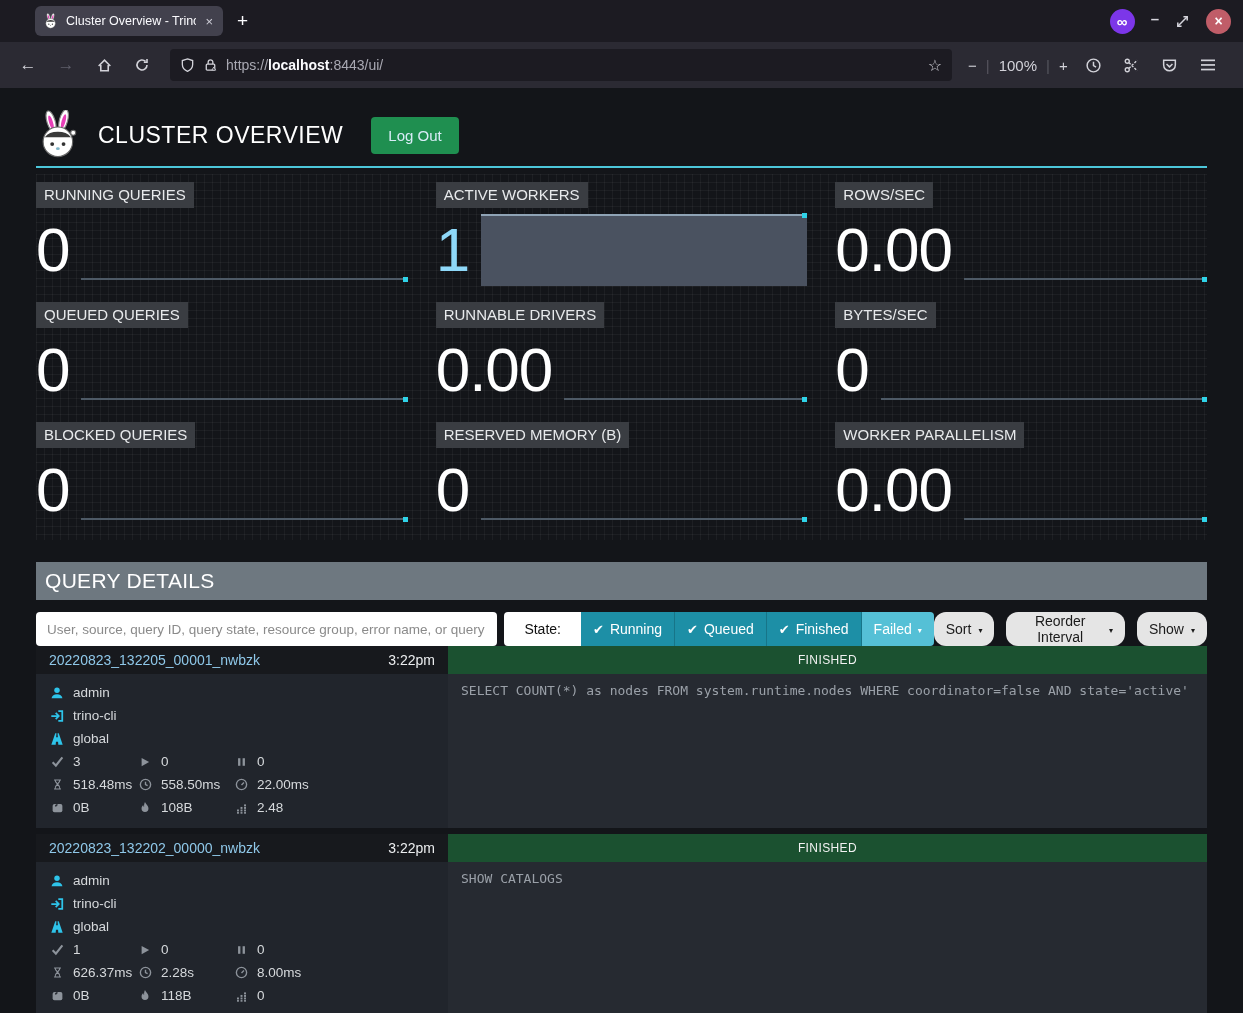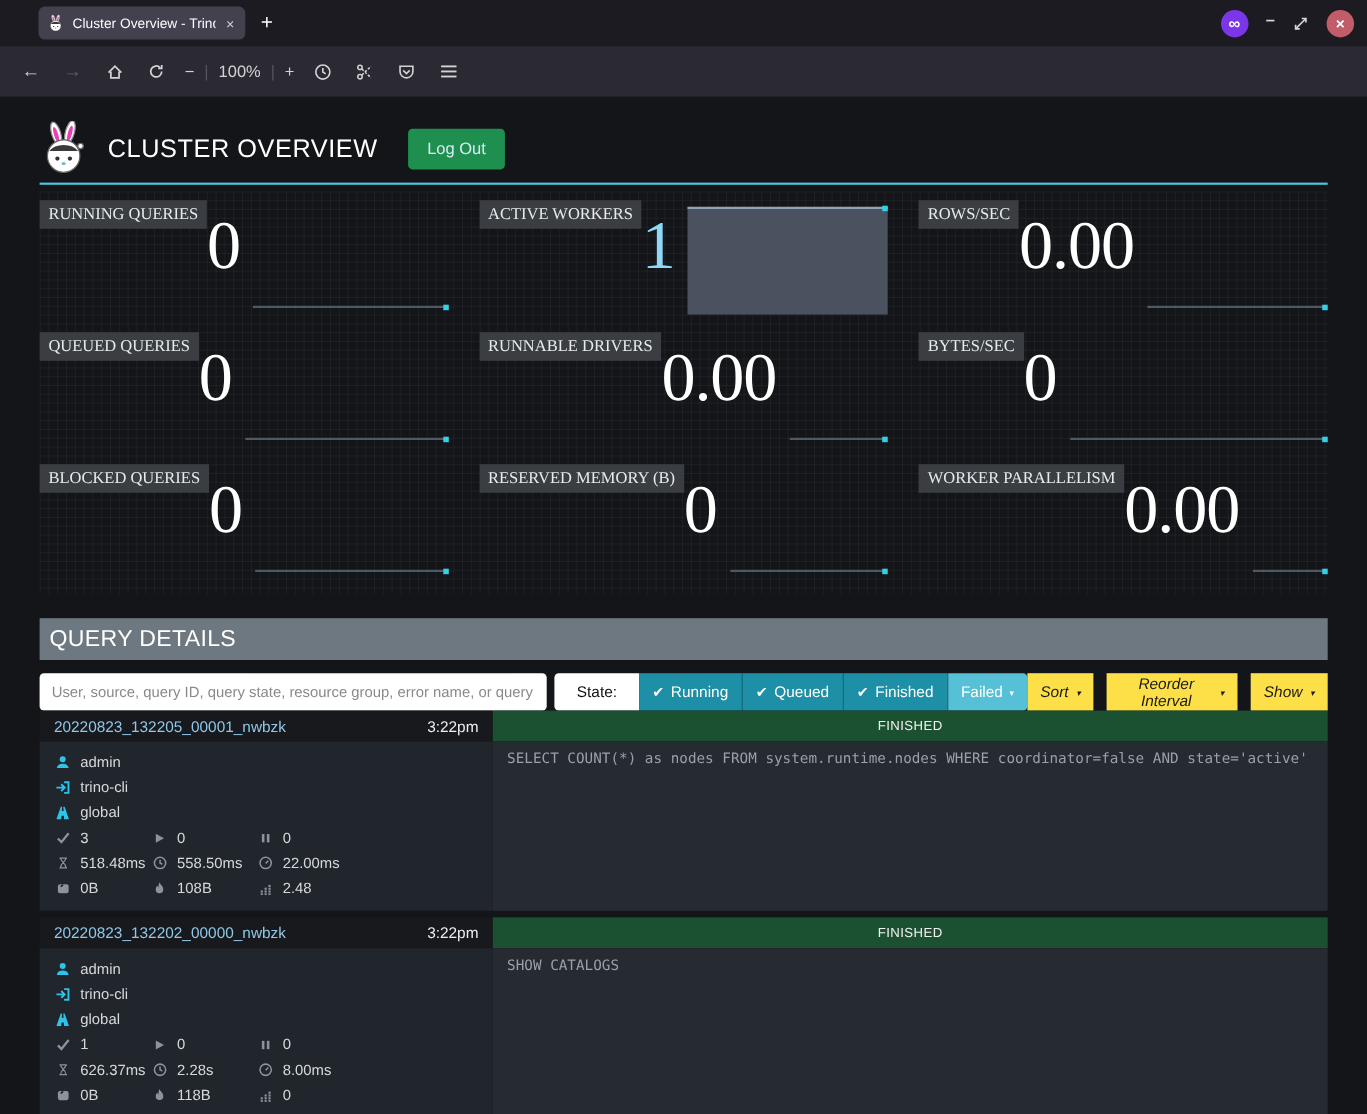--- a/index.html
+++ b/index.html
@@ -58,21 +58,21 @@
   }
 
   .panels-wrap {
     display:grid; grid-template-columns:repeat(3,1fr); column-gap:28px; row-gap:10px;
     padding:8px 0 8px; margin-top:6px;
     background-image:
       linear-gradient(rgba(255,255,255,.045) 1px, transparent 1px),
       linear-gradient(90deg, rgba(255,255,255,.045) 1px, transparent 1px);
     background-size:8px 8px;
   }
-  .panel { height:110px; display:flex; flex-direction:row;font-family:Liberation Serif, serif; }
+  .panel { height:110px; display:flex; flex-direction:column; }
   .plabel {
     align-self:flex-start; background:#3a3d42; color:#e8eaec; font-size:15px;
     padding:4px 8px; line-height:1.2;
   }
   .pbody { flex:1; display:flex; align-items:stretch; margin-top:2px; }
   .pvalue { font-size:62px; font-weight:300; color:#fff; line-height:80px; letter-spacing:-1px; }
   .pvalue.cyan { color:#8ed8f8; }
   .spark { flex:1; position:relative; margin-left:12px; }
   .spark .line { position:absolute; left:0; right:4px; bottom:12px; height:2px; background:#4e5a66; }
   .spark .dot { position:absolute; right:0; bottom:10px; width:5px; height:5px; background:#2fd3e8; }
@@ -91,22 +91,22 @@
   .state-group { display:flex; margin-left:7px; height:34px; }
   .state-label { background:#fff; color:#111; font-size:14px; display:flex; align-items:center; padding:0 20px; border-radius:4px 0 0 4px; }
   .state-btn {
     background:#1d8fa6; color:#fff; border:none; border-right:1px solid rgba(0,0,0,.18);
     font-size:14px; padding:0 12px; display:flex; align-items:center; gap:6px; font-family:inherit;
   }
   .state-btn .chk { font-size:13px; }
   .state-btn.light { background:#55c0d6; border-right:none; border-radius:0 4px 4px 0; }
   .caret { font-size:8px; position:relative; top:1px; }
   .white-btn {
-    background:#fde047; color:#1a1a1a; border:none; border-radius:0; height:34px;
-    font-size:14px; padding:0 12px; display:flex; align-items:center; gap:7px; font-family:inherit;font-style:italic;
+    background:#e5e5e5; color:#1a1a1a; border:none; border-radius:12px; height:34px;
+    font-size:14px; padding:0 12px; display:flex; align-items:center; gap:7px; font-family:inherit;
   }
   .gap12 { width:12px; flex:0 0 auto; }
   .push-right { margin-left:auto; }
 
   .query-row { }
   .query-row + .query-row { margin-top:6px; }
   .qhead { display:flex; height:28px; }
   .qleft { width:412px; background:#17191d; display:flex; align-items:center; padding:0 13px; flex:0 0 auto; }
   .qid { color:#8fc8e9; font-size:14px; text-decoration:none; }
   .qtime { margin-left:auto; color:#eceef0; font-size:14px; }
@@ -170,20 +170,36 @@
         <path d="M2.5 8.5L8 3l5.5 5.5"></path>
           <path d="M4.5 7.5V13h7V7.5"></path>
       </svg>
     </span>
     <span class="nav-icon">
       <svg class="ico" width="16" height="16" viewBox="0 0 16 16" stroke="#d2d2d9" stroke-width="1.6" fill="none">
         <path d="M13 8A5 5 0 1 1 11.5 4.4"></path>
           <path d="M13 2v3.2H9.8"></path>
       </svg>
     </span>
+    <div class="urlbar">
+      <span>
+        <svg class="ico" width="15" height="16" viewBox="0 0 16 16" stroke="#d2d2d9" stroke-width="1.4" fill="none">
+          <path d="M8 1.5l5.5 1.8v4.2c0 3.6-2.3 5.9-5.5 7.3-3.2-1.4-5.5-3.7-5.5-7.3V3.3z"></path>
+        </svg>
+      </span>
+      <span>
+        <svg class="ico" width="15" height="16" viewBox="0 0 16 16">
+          <rect x="3.5" y="7" width="9" height="6.5" rx="1" fill="none" stroke="#d2d2d9" stroke-width="1.4"></rect>
+          <path d="M5.5 7V5a2.5 2.5 0 0 1 5 0v2" fill="none" stroke="#d2d2d9" stroke-width="1.4"></path>
+          <path d="M9.5 13.5l2-3.4 2 3.4z" fill="#2b2a33" stroke="#d2d2d9" stroke-width="0.9"></path>
+        </svg>
+      </span>
+      <span class="url-text"><span>https://</span><b>localhost</b><span>:8443/ui/</span></span>
+      <span class="star">☆</span>
+    </div>
     <div class="zoomctl">
       <span>−</span>
       <span class="zoom-sep">|</span>
       <span>100%</span>
       <span class="zoom-sep">|</span>
       <span>+</span>
     </div>
     <span class="nav-icon">
       <svg class="ico" width="17" height="17" viewBox="0 0 16 16" stroke="#d2d2d9" stroke-width="1.4" fill="none">
         <circle cx="8" cy="8" r="6"></circle>

